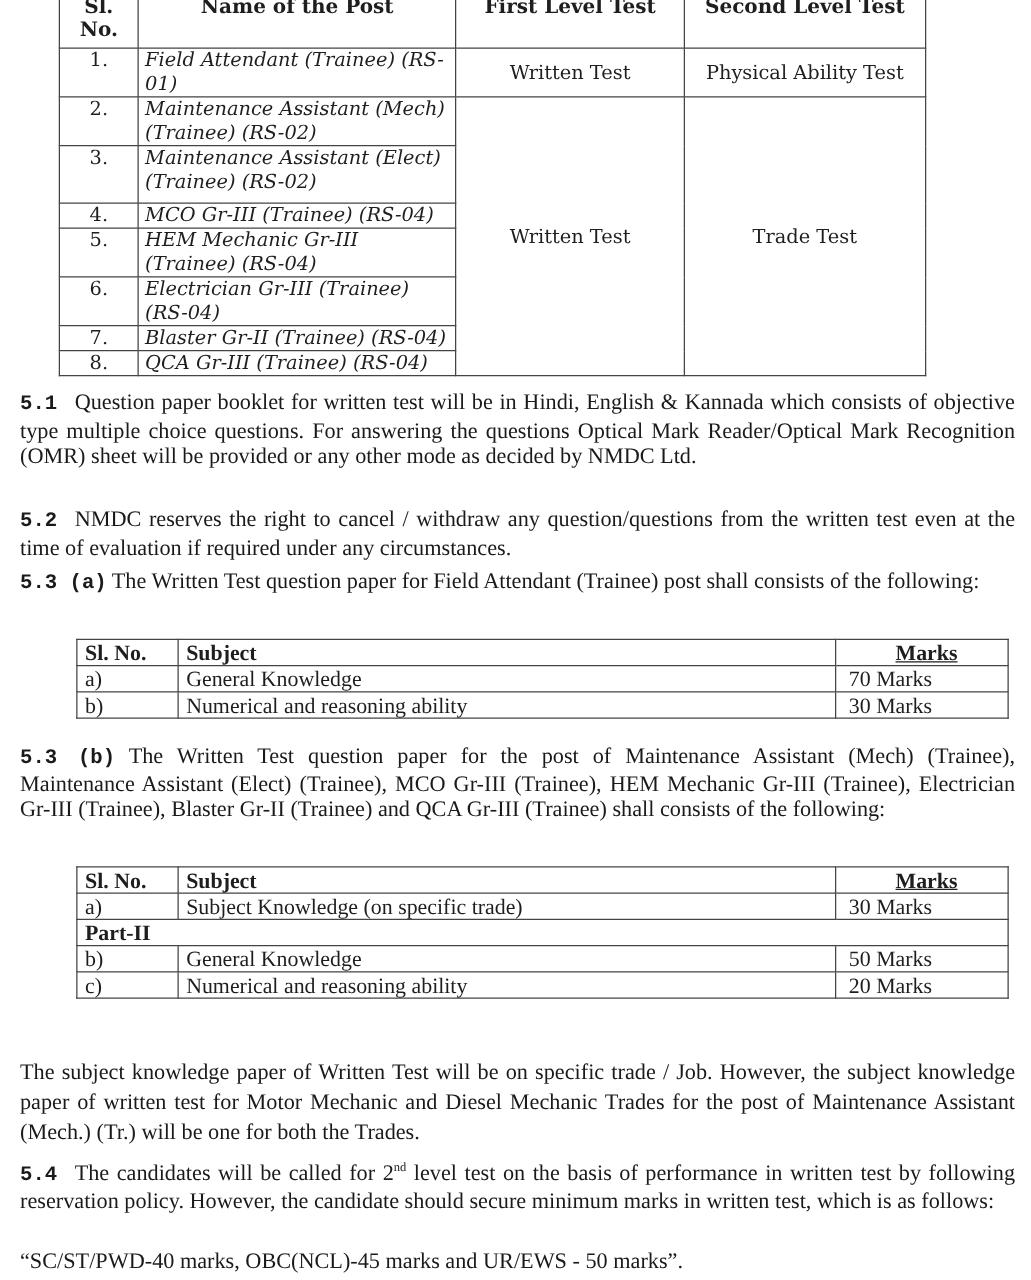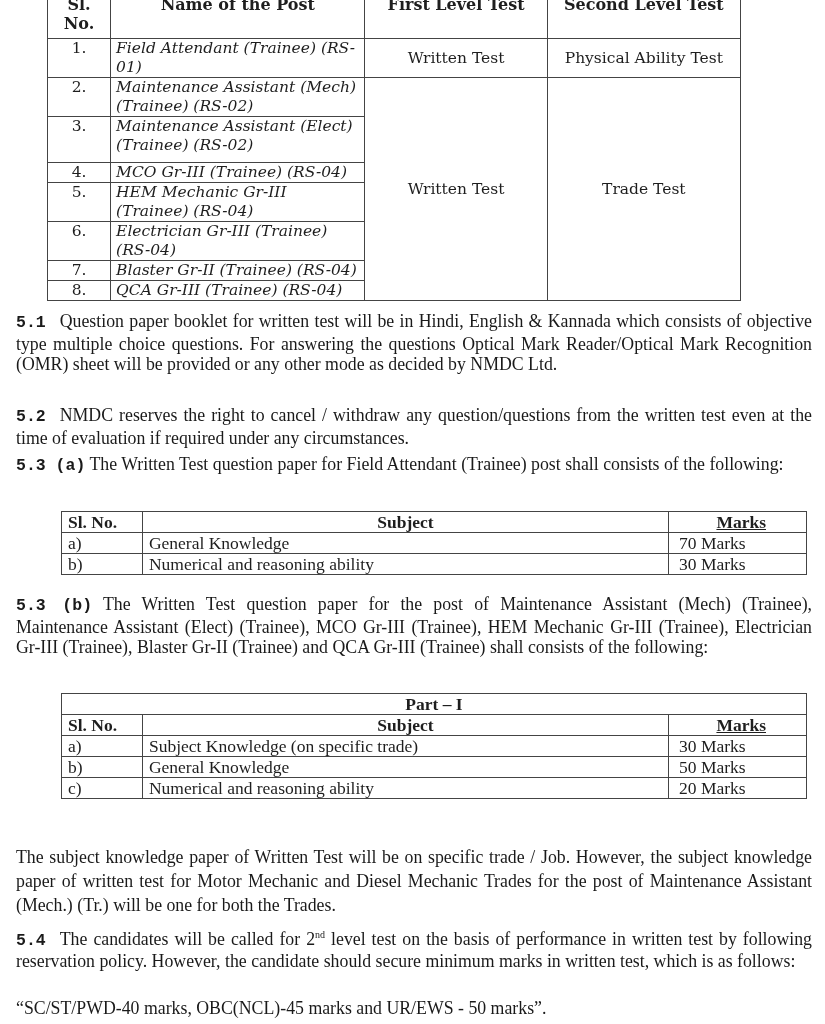--- a/index.html
+++ b/index.html
@@ -23,21 +23,21 @@
     position: absolute; left: 16px; width: 796px;
     font-family: "Liberation Serif", serif; font-size: 17.8px; line-height: 20.5px;
     text-align: justify; color: #1a1a1a;
   }
   .num { font-family: Liberation Mono, monospace; font-weight: bold; font-size: 16.5px; }
   .gap { display: inline-block; width: 14px; }
 
   .mtab { left: 61px; width: 746px; font-family: "Liberation Serif", serif; font-size: 17.5px; line-height: 20px; }
   .mtab td { padding: 0 6px; }
   .mtab .h { font-weight: bold; }
-  .mtab .cen { text-align: center; }
+  .mtab .cen { }
   .mtab col.a { width: 81px; } .mtab col.b { width: 527px; } .mtab col.c { width: 138px; }
   .mtab td.mk { padding-left: 10px; }
   .mtab td.mkh { text-align: right; padding-right: 40px; text-decoration: underline; }
 </style>
 </head>
 <body>
 
 <table id="t1">
   <colgroup>
       <col class="c1">
@@ -132,32 +132,32 @@
   <span class="num">5.3 (b)</span> <span>The Written Test question paper for the post of Maintenance Assistant (Mech) (Trainee), Maintenance Assistant (Elect) (Trainee), MCO Gr-III (Trainee), HEM Mechanic Gr-III (Trainee), Electrician Gr-III (Trainee), Blaster Gr-II (Trainee) and QCA Gr-III (Trainee) shall consists of the following:</span>
 </div>
 
 <table class="mtab" style="top:693px">
   <colgroup>
       <col class="a">
       <col class="b">
       <col class="c">
     </colgroup>
   <tbody>
-      <tr class="h">
-    <td colspan="3" class="cen">Part – I</td>
-  </tr>
   <tr class="h">
     <td>Sl. No.</td>
     <td class="cen">Subject</td>
     <td class="mkh">Marks</td>
   </tr>
   <tr>
     <td>a)</td>
     <td>Subject Knowledge (on specific trade)</td>
     <td class="mk">30 Marks</td>
+  </tr>
+  <tr class="h">
+    <td colspan="3" class="cen">Part-II</td>
   </tr>
   <tr>
     <td>b)</td>
     <td>General Knowledge</td>
     <td class="mk">50 Marks</td>
   </tr>
   <tr>
     <td>c)</td>
     <td>Numerical and reasoning ability</td>
     <td class="mk">20 Marks</td>

